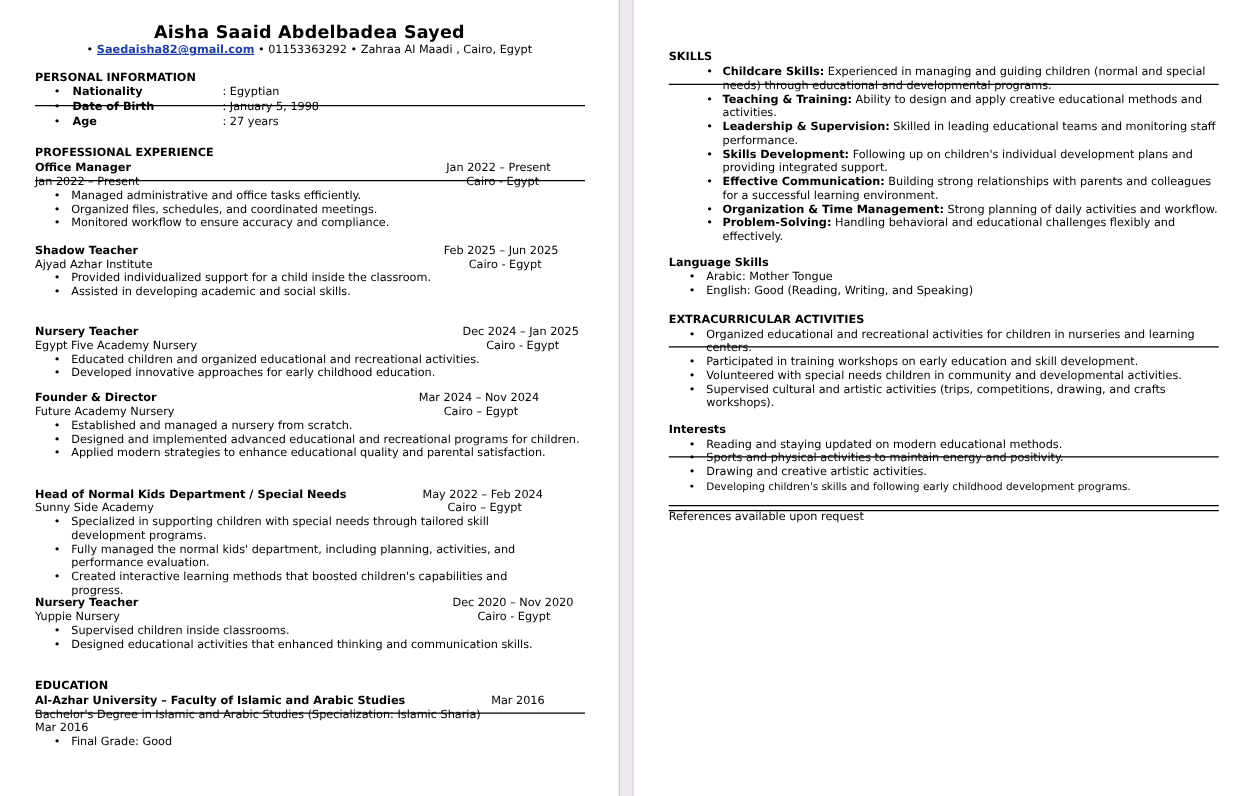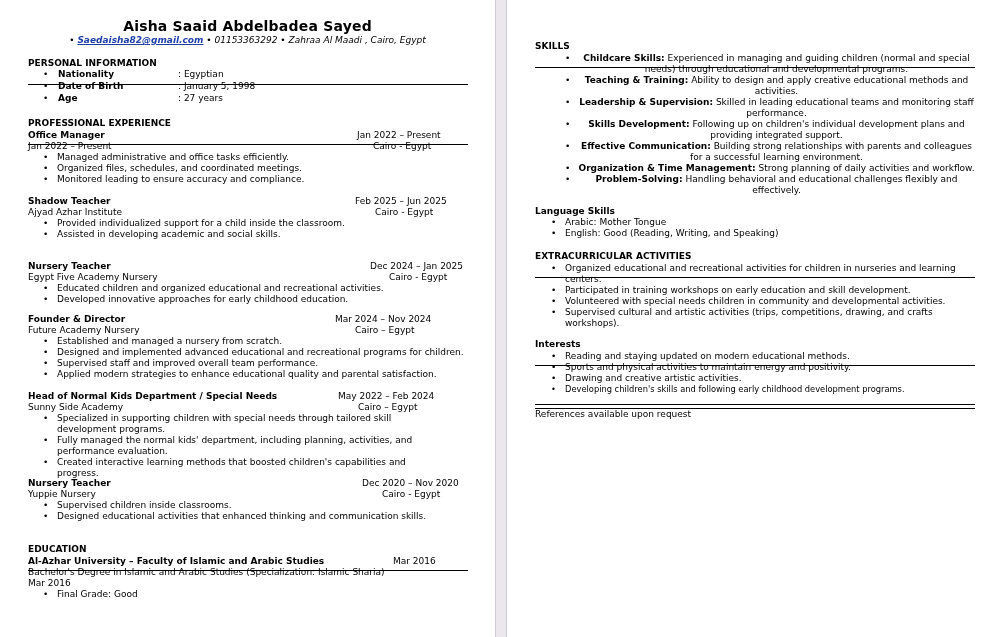--- a/index.html
+++ b/index.html
@@ -15,39 +15,39 @@
       position: absolute; left: 495px; top: 0; width: 12px; height: 637px;
       background: #ebe7ec; border-left: 1px solid #cfcad2; border-right: 1px solid #cfcad2;
       box-sizing: border-box;
     }
     .name {
       position: absolute; left: 0; width: 495px; top: 18px; text-align: center;
       font-weight: bold; font-size: 14px; line-height: 17px; letter-spacing: 0.2px;
     }
     .contact {
       position: absolute; left: 0; width: 495px; top: 35px; text-align: center;
-      font-size: 9px; line-height: 11px; font-style: italic;
+      font-size: 9px; line-height: 11px;
     }
     .contact a { color: #1f3fa8; font-weight: bold; text-decoration: underline; }
     .sec-head {
       position: absolute; font-weight: bold; font-size: 9px; line-height: 10px;
       border-bottom: 1.5px solid #000; padding-bottom: 16px;
     }
     .L { left: 28px; width: 440px; }
     .R { left: 535px; width: 440px; }
     .blk { position: absolute; }
     .row { position: relative; height: 11px; white-space: nowrap; }
     .b { font-weight: bold; }
     .right-date { position: absolute; white-space: nowrap; }
     ul.bl { margin: 0; padding: 0; list-style: none; }
     ul.bl li { position: relative; padding-left: 29px; line-height: 11px; }
     ul.bl li::before { content: "\2022"; position: absolute; left: 15px; top: 0; }
     ul.rl li { padding-left: 30px; }
     ul.rl li::before { left: 16px; }
-    ul.sk li { padding-left: 43px; text-align: center; }
+    ul.sk li { padding-left: 43px; }
     ul.sk li::before { left: 30px; }
     .pi-row { position: relative; height: 12px; white-space: nowrap; }
     .pi-row .bul { position: absolute; left: 15px; }
     .pi-row .lbl { position: absolute; left: 30px; font-weight: bold; }
     .pi-row .val { position: absolute; left: 150px; }
     .double-line {
       position: absolute; left: 535px; width: 440px; height: 3px;
       border-top: 1px solid #000; border-bottom: 1px solid #000;
     }
   </style>
@@ -90,21 +90,21 @@
 <div class="sec-head L" style="top:118px;">PROFESSIONAL EXPERIENCE</div>
 
 <div class="blk" style="left:28px; top:130px; width:440px;">
   <div class="row"><span class="b">Office Manager</span>
     <span class="right-date" style="left:329px;">Jan 2022 – Present</span></div>
   <div class="row"><span>Jan 2022 – Present</span>
     <span class="right-date" style="left:345px;">Cairo - Egypt</span></div>
   <ul class="bl">
     <li>Managed administrative and office tasks efficiently.</li>
     <li>Organized files, schedules, and coordinated meetings.</li>
-    <li>Monitored leading to ensure accuracy and compliance.</li>
+    <li>Monitored workflow to ensure accuracy and compliance.</li>
   </ul>
 </div>
 
 <div class="blk" style="left:28px; top:196px; width:440px;">
   <div class="row"><span class="b">Shadow Teacher</span>
     <span class="right-date" style="left:327px;">Feb 2025 – Jun 2025</span></div>
   <div class="row"><span>Ajyad Azhar Institute</span>
     <span class="right-date" style="left:347px;">Cairo - Egypt</span></div>
   <ul class="bl">
     <li>Provided individualized support for a child inside the classroom.</li>
@@ -124,21 +124,20 @@
 </div>
 
 <div class="blk" style="left:28px; top:314px; width:440px;">
   <div class="row"><span class="b">Founder &amp; Director</span>
     <span class="right-date" style="left:307px;">Mar 2024 – Nov 2024</span></div>
   <div class="row"><span>Future Academy Nursery</span>
     <span class="right-date" style="left:327px;">Cairo – Egypt</span></div>
   <ul class="bl">
     <li>Established and managed a nursery from scratch.</li>
     <li>Designed and implemented advanced educational and recreational programs for children.</li>
-    <li>Supervised staff and improved overall team performance.</li>
     <li>Applied modern strategies to enhance educational quality and parental satisfaction.</li>
   </ul>
 </div>
 
 <div class="blk" style="left:28px; top:391px; width:440px;">
   <div class="row"><span class="b">Head of Normal Kids Department /  Special Needs</span>
     <span class="right-date" style="left:310px;">May 2022 – Feb 2024</span></div>
   <div class="row"><span>Sunny Side Academy</span>
     <span class="right-date" style="left:330px;">Cairo – Egypt</span></div>
   <ul class="bl" style="width:420px;">

